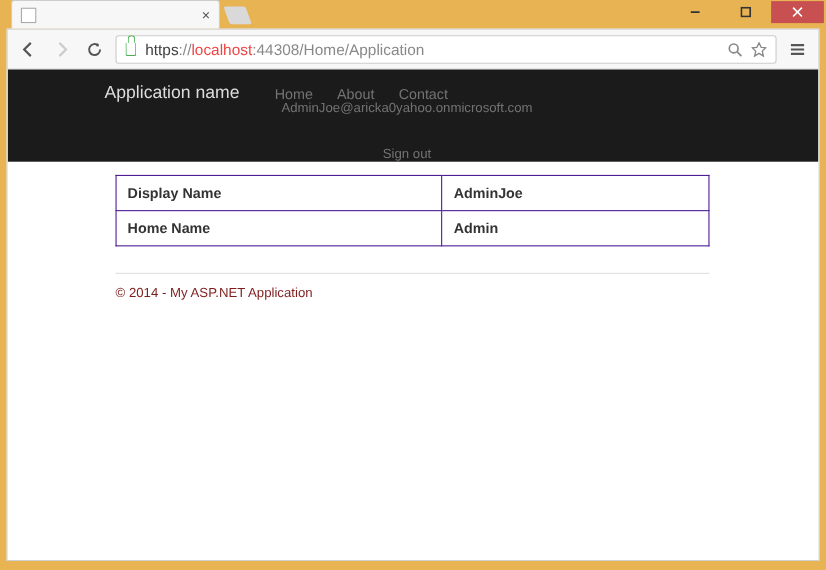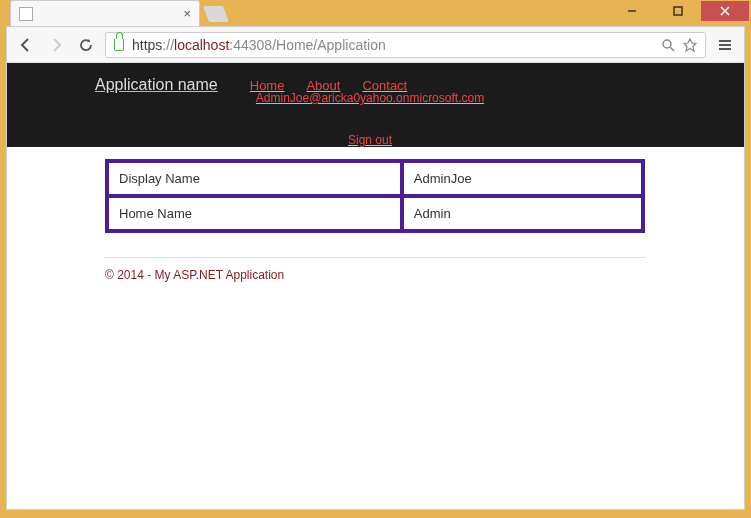--- a/index.html
+++ b/index.html
@@ -144,47 +144,46 @@
       position: absolute;
       top: -7px;
       left: 1px;
       width: 5px;
       height: 6px;
       border: 1.5px solid #4caf50;
       border-bottom: none;
       border-radius: 5px 5px 0 0;
     }
     .url-scheme { color: #404040; }
-    .url-host { color: #7f1d1d; font-weight: 500; }
+    .url-host { color: #ef4444; font-weight: 500; }
     .url-rest { color: #888; }
     .omnibox-icons { margin-left: auto; display: flex; gap: 8px; align-items: center; }
     .page {
       flex: 1;
       background: #fff;
       overflow: auto;
     }
     .navbar-dark {
       background: #1b1b1b;
       color: #bbb;
       padding: 0;
     }
     .navbar-inner {
       max-width: 560px;
       margin: 0 auto 4px 88px;
-      text-decoration: underline;
     }
     .navbar-row1 {
       display: flex;
       align-items: center;
       height: 44px;
       gap: 22px;
       font-size: 13px;
     }
     .brand { color: #ddd; font-size: 16px; margin-right: 10px; }
-    .navlink { color: #ef4444; cursor: pointer; }
+    .navlink { color: #737373; cursor: pointer; }
     .navbar-row2 {
       display: flex;
       justify-content: flex-end;
       align-items: center;
       height: 40px;
       gap: 28px;
       font-size: 12px;
       padding-right: 10px;
       flex-direction: column;
     }
@@ -192,22 +191,23 @@
       max-width: 540px;
       margin: 12px 0 0 98px;
     }
     table.profile {
       width: 100%;
       border-collapse: collapse;
       font-size: 13px;
       color: #333;
     }
     table.profile td {
-      border: 4px solid #4c1d95;
+      border: 1px solid #4c1d95;
       padding: 8px 10px;
+      font-weight: bold;
     }
     table.profile td:first-child {
       width: 55%;
     }
     hr.divider {
       border: none;
       border-top: 1px solid #e0e0e0;
       margin: 24px 0 10px 0;
     }
     .footer {

